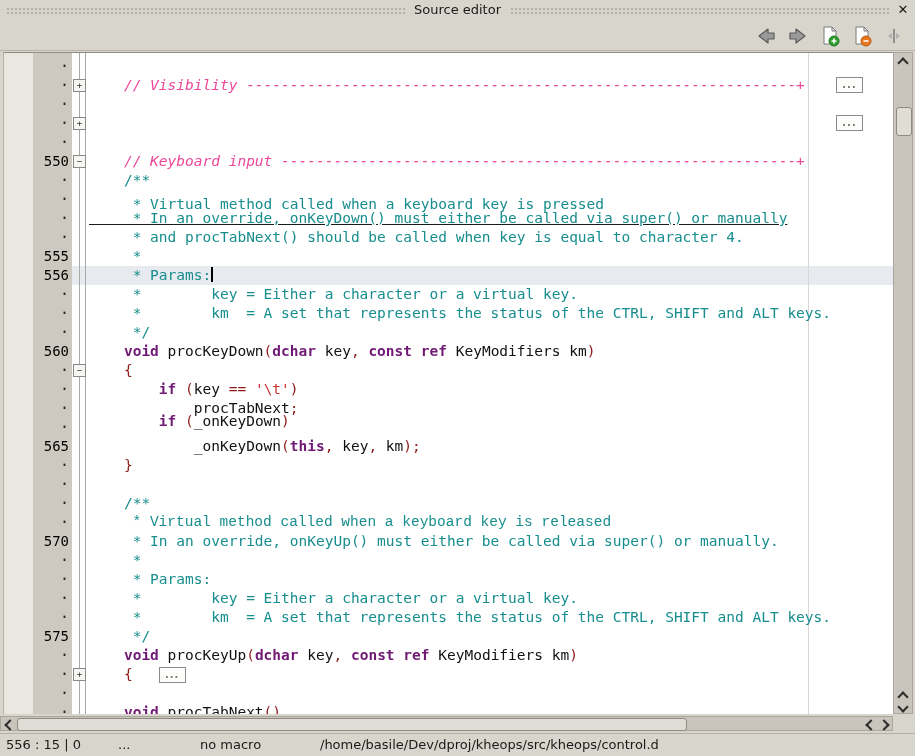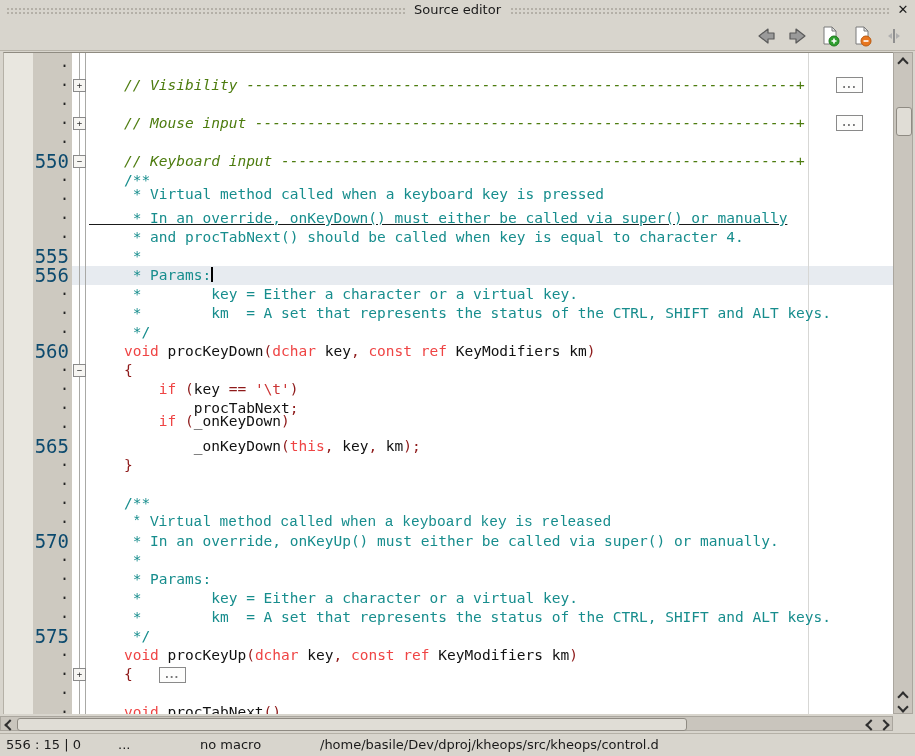--- a/index.html
+++ b/index.html
@@ -28,26 +28,26 @@
     border-top:1px solid #8f8b81;border-left:1px solid #b5b1a7;box-sizing:border-box;overflow:hidden;}
   #strip-margin{position:absolute;left:0;top:0;width:29px;height:662px;background:#e9e7e0;border-right:1px solid #d8d5cd;}
   #strip-nums{position:absolute;left:29px;top:0;width:39px;height:662px;background:#cdc9c0;}
   #hl-line{position:absolute;left:68px;right:0;height:19px;background:#e7ebf0;}
   #ruler{position:absolute;left:804px;top:0;width:1px;height:662px;background:#d7d7d5;}
   .foldline{position:absolute;top:0;width:1px;height:662px;background:#a9a9a6;}
   #gutter-rows{position:absolute;left:29px;top:4px;width:39px;}
   #fold-rows{position:absolute;left:0;top:4px;width:100px;}
   #code-rows{position:absolute;left:85px;top:4px;right:0;}
   .grow{height:19px;line-height:19px;text-align:right;padding-right:3px;
-    font-family:"DejaVu Sans Mono",monospace;font-size:19px;color:#0c4a6e;}
+    font-family:"DejaVu Sans Mono",monospace;font-size:14px;color:#000000;}
   .grow.dot{color:#222;font-size:15px;}
   .crow{position:absolute;height:19px;line-height:19px;white-space:pre;
     font-family:"DejaVu Sans Mono",monospace;font-size:14.5px;}
-  .kw{color:#ef4444;font-weight:normal;}
-  .cmt{color:#4d7c0f;font-style:italic;}
+  .kw{color:#701a75;font-weight:bold;}
+  .cmt{color:#ec4899;font-style:italic;}
   .doc{color:#178d8d;}
   .sym{color:#8e1a1a;}
   .str{color:#cc3434;}
   .id{color:#111111;}
   .fbox{position:absolute;left:69px;width:13px;height:13px;background:#f7f6f3;border:1px solid #8a8a8a;
     box-sizing:border-box;font:9px "DejaVu Sans Mono",monospace;line-height:11px;text-align:center;color:#333;}
   .foldell{display:inline-block;width:27px;height:16px;border:1px solid #8a8a8a;background:#fdfdfc;
     color:#777;font:bold 10px "DejaVu Sans",sans-serif;line-height:14px;text-align:center;letter-spacing:1px;
     vertical-align:middle;box-sizing:border-box;}
   .foldell.eol{position:absolute;left:747px;top:1px;}
@@ -176,25 +176,25 @@
         <div class="fbox" style="top: 22px;">+</div>
         <div class="fbox" style="top: 60px;">+</div>
         <div class="fbox" style="top: 98px;">−</div>
         <div class="fbox" style="top: 307px;">−</div>
         <div class="fbox" style="top: 611px;">+</div>
       </div>
     <div id="code-rows">
         <div class="crow" style="top: 0px;"></div>
         <div class="crow" style="top: 19px;"><span class="cmt">    // Visibility ---------------------------------------------------------------+</span><span class="foldell eol">...</span></div>
         <div class="crow" style="top: 38px;"></div>
-        <div class="crow" style="top: 57px;"><span class="cmt">    // Mouse input --------------------------------------------------------------+</span><span class="foldell eol">...</span></div>
+        <div class="crow" style="top: 57px;"><span class="foldell eol">...</span></div>
         <div class="crow" style="top: 76px;"></div>
         <div class="crow" style="top: 95px;"><span class="cmt">    // Keyboard input -----------------------------------------------------------+</span></div>
         <div class="crow" style="top: 114px;"><span class="doc">    /**</span></div>
-        <div class="crow" style="top: 128px;"><span class="doc">     * Virtual method called when a keyboard key is pressed</span></div>
+        <div class="crow" style="top: 138px;"><span class="doc">     * Virtual method called when a keyboard key is pressed</span></div>
         <div class="crow" style="top: 152px; text-decoration: underline;"><span class="doc">     * In an override, onKeyDown() must either be called via super() or manually</span></div>
         <div class="crow" style="top: 171px;"><span class="doc">     * and procTabNext() should be called when key is equal to character 4.</span></div>
         <div class="crow" style="top: 190px;"><span class="doc">     *</span></div>
         <div class="crow" style="top: 209px;"><span class="doc">     * Params:</span><span id="caret"></span></div>
         <div class="crow" style="top: 228px;"><span class="doc">     *        key = Either a character or a virtual key.</span></div>
         <div class="crow" style="top: 247px;"><span class="doc">     *        km  = A set that represents the status of the CTRL, SHIFT and ALT keys.</span></div>
         <div class="crow" style="top: 266px;"><span class="doc">     */</span></div>
         <div class="crow" style="top: 285px;"><span class="id">    </span><span class="kw">void</span><span class="id"> procKeyDown</span><span class="sym">(</span><span class="kw">dchar</span><span class="id"> key</span><span class="sym">,</span><span class="id"> </span><span class="kw">const</span><span class="id"> </span><span class="kw">ref</span><span class="id"> KeyModifiers km</span><span class="sym">)</span></div>
         <div class="crow" style="top: 304px;"><span class="sym">    {</span></div>
         <div class="crow" style="top: 323px;"><span class="id">        </span><span class="kw">if</span><span class="id"> </span><span class="sym">(</span><span class="id">key </span><span class="sym">==</span><span class="id"> </span><span class="str">'\t'</span><span class="sym">)</span></div>

